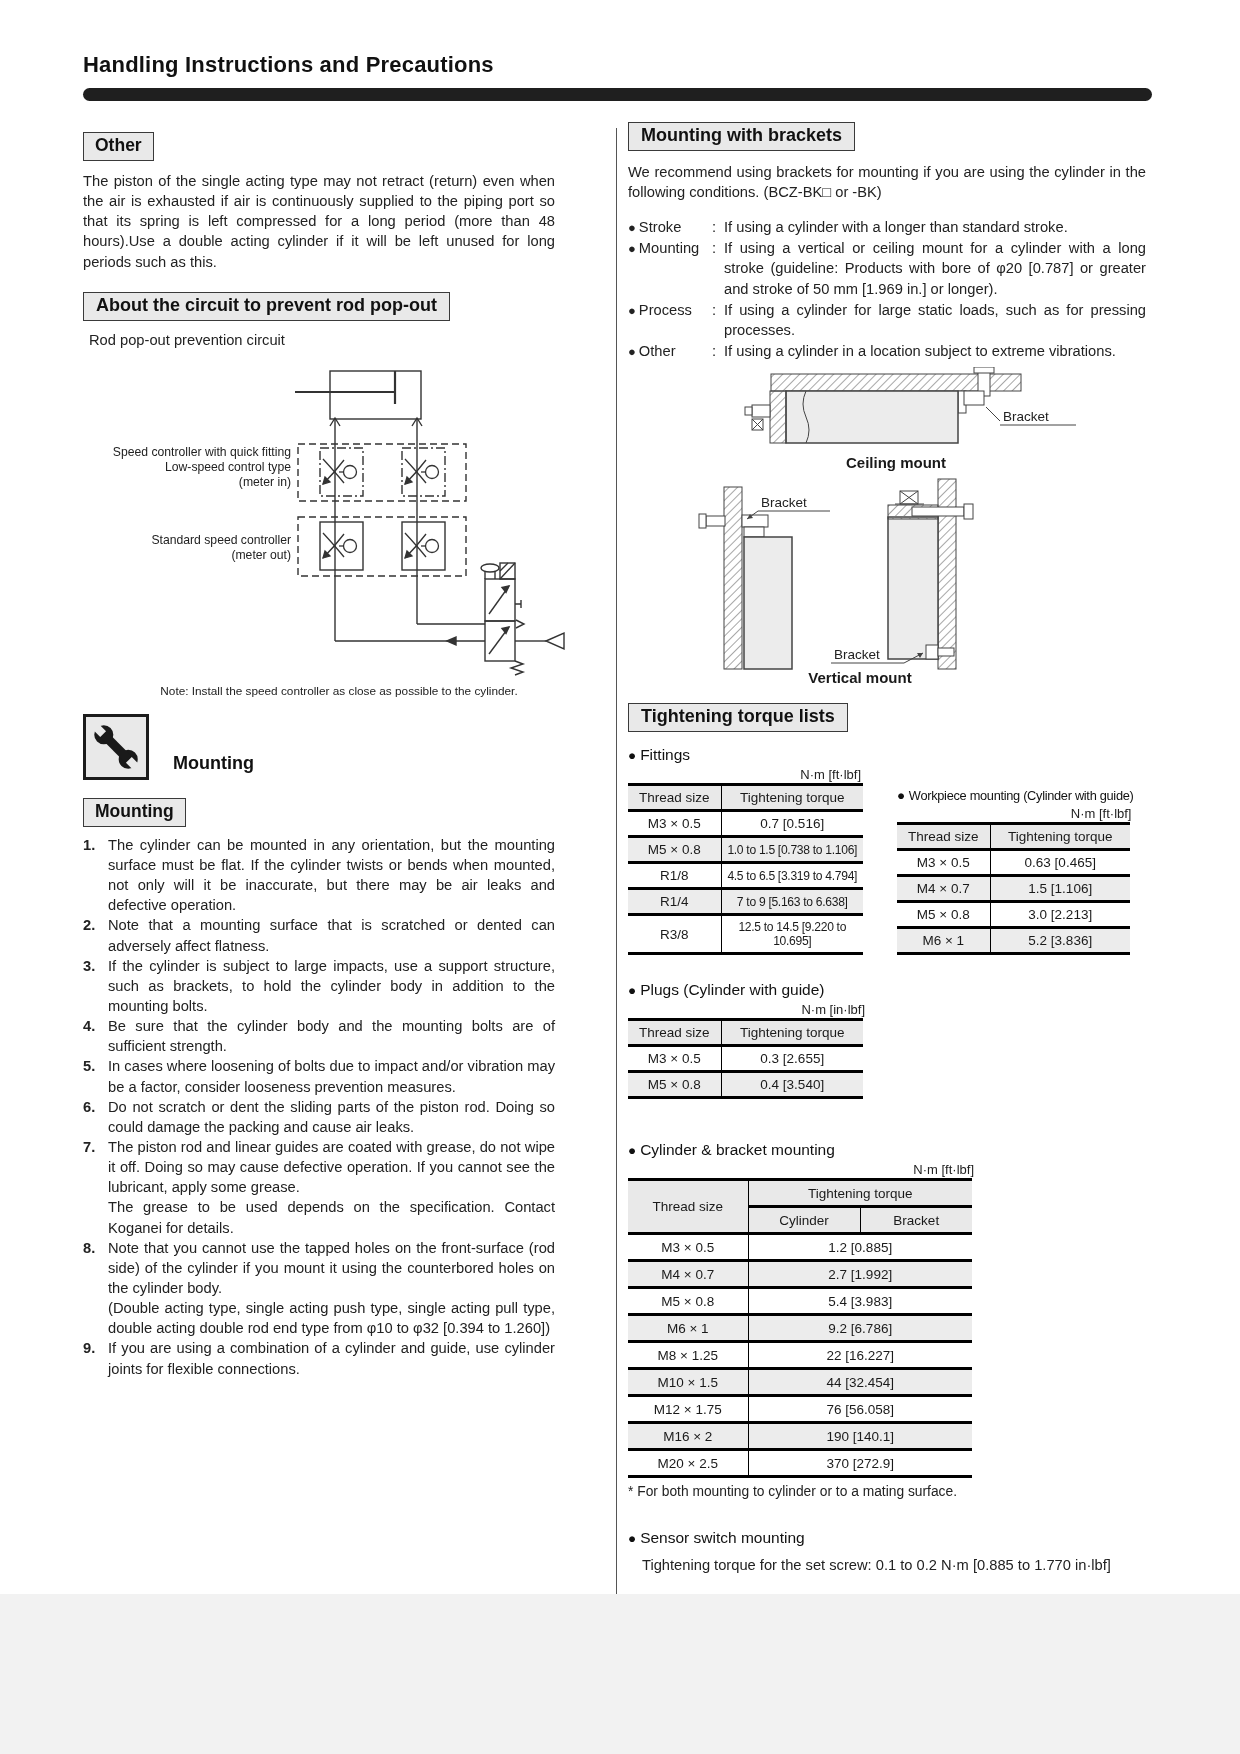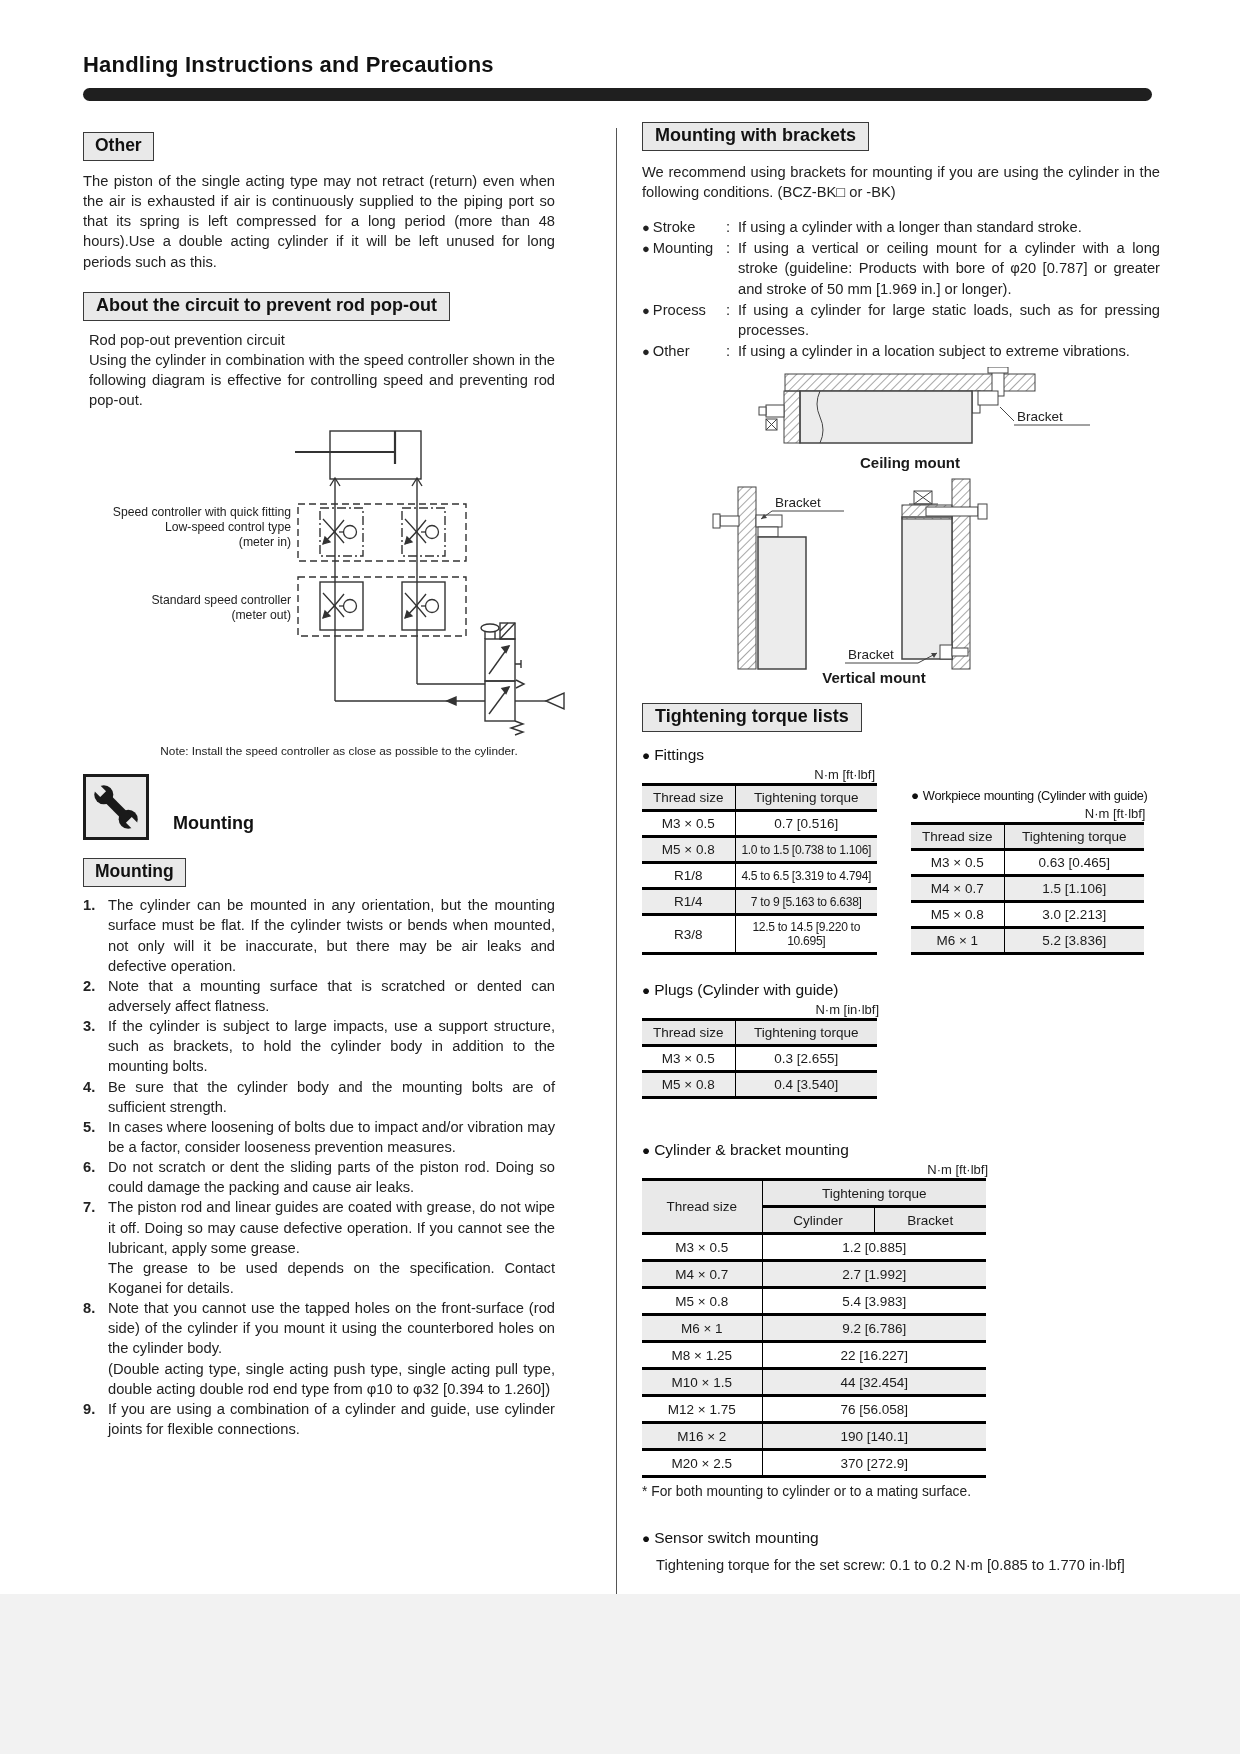--- a/index.html
+++ b/index.html
@@ -10,21 +10,21 @@
     font-family: "Liberation Sans", "DejaVu Sans", sans-serif;
     overflow: hidden;
   }
   
   .header { position:absolute; left:83px; top:52px; width:1069px; }
   .page-title { font-size:22px; font-weight:bold; color:#111; letter-spacing:.2px; margin-bottom:10px; }
   .title-bar { height:13px; background:#1f1f1f; border-radius:7px; }
   
   .col-left  { position:absolute; left:83px;  top:128px; width:472px; }
   .col-divider { position:absolute; left:616px; top:128px; width:1px; height:1500px; background:#555; }
-  .col-right { position:absolute; left:642px; top:122px; width:518px; }
+  .col-right { position:absolute; left:628px; top:122px; width:518px; }
   
   .icon-row { display:flex; align-items:flex-end; gap:24px; margin:2px 0 18px; }
   .pict { width:66px; height:66px; border:3px solid #1c1c1c; background:#e9e9e9; flex:none; }
   .pict svg { display:block; }
   .icon-heading { font-size:18px; font-weight:bold; padding-bottom:6px; color:#111; }
   .box-label {
     display:inline-block; border:1.5px solid #3a3a3a; background:#e9e9e9;
     padding:2px 11px 4px; font-weight:bold; font-size:17.5px; color:#111;
   }
   .sec-box {
@@ -99,21 +99,20 @@
     <div class="other-box">
       <span class="box-label">Other</span>
     </div>
     <p class="para other-text">The piston of the single acting type may not retract (return) even when the air is exhausted if air is continuously supplied to the piping port so that its spring is left compressed for a long period (more than 48 hours).Use a double acting cylinder if it will be left unused for long periods such as this.</p>
 
     <div class="circuit-head">
       <span class="sec-box">About the circuit to prevent rod pop-out</span>
     </div>
     <div class="circuit-intro para">
       <div style="padding-left:6px;">Rod pop-out prevention circuit</div>
-      <div style="padding-left:6px;">Using the cylinder in combination with the speed controller shown in the following diagram is effective for controlling speed and preventing rod pop-out.</div>
     </div>
 
     <svg class="circuit-svg" width="500" height="318" viewBox="0 0 500 318">
       <g stroke="#333" stroke-width="1.4" fill="none">
 
         <rect x="247" y="7" width="91" height="48"></rect>
         <line x1="312" y1="7" x2="312" y2="40" stroke-width="2.2"></line>
         <line x1="212" y1="28" x2="312" y2="28" stroke-width="2"></line>
 
         <path d="M247,62 l5,-8 l5,8"></path>

